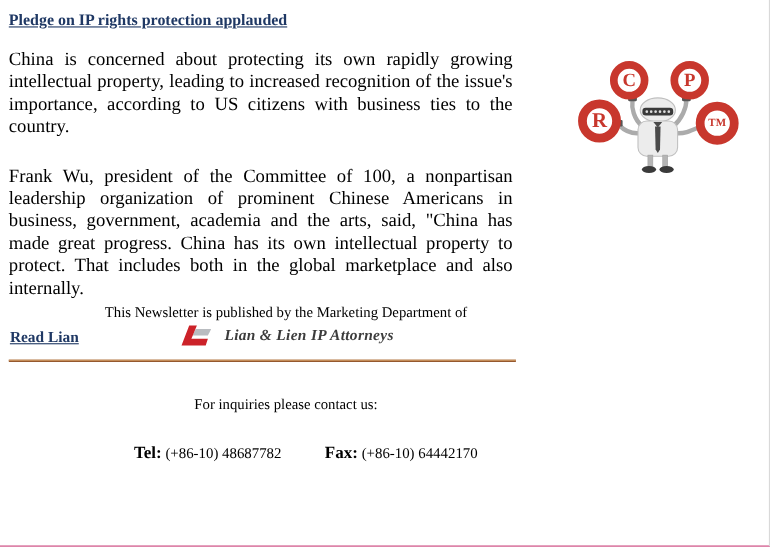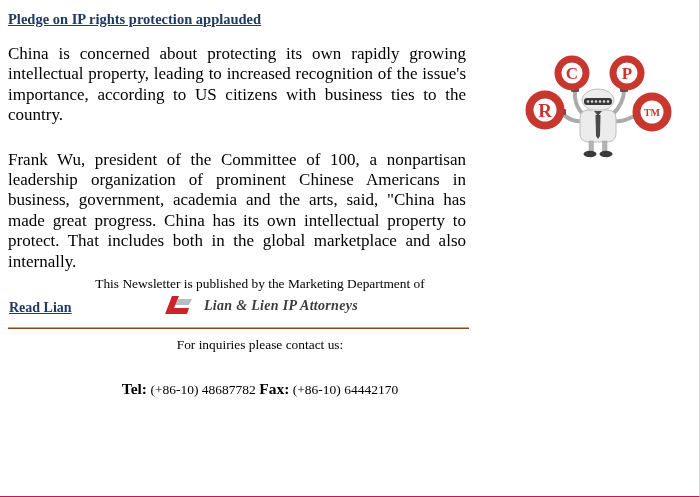--- a/index.html
+++ b/index.html
@@ -62,25 +62,25 @@
     justify-content: center;
     gap: 12px;
   }
   .logo-text {
     font-size: 14px;
     font-weight: bold;
     font-style: italic;
     color: #3c3c3c;
     letter-spacing: 0.3px;
   }
-  .inquiries-line { margin-top: 16px; }
+  .inquiries-line { margin-top: 39px; }
   .email-line { margin-top: 20px; }
   .email-link { color: #0000ee; text-decoration: underline; cursor: pointer; }
   .tel-line { margin-top: 27px; font-size: 13.5px; line-height: 20px; }
-  .tel-label { font-size: 15.5px; font-weight: bold; }
+  .tel-label { font-size: 15.5px; font-weight: bold; margin-left: 36px; }
   .illustration { position: absolute; left: 524px; top: 48px; width: 172px; height: 120px; }
 </style>
 </head>
 <body>
 
 <div class="page">
 
   <div class="article">
     <a class="headline">Pledge on IP rights protection applauded</a>
     <p class="body-para para-1">China is concerned about protecting its own rapidly growing intellectual property, leading to increased recognition of the issue's importance, according to US citizens with business ties to the country.</p>

